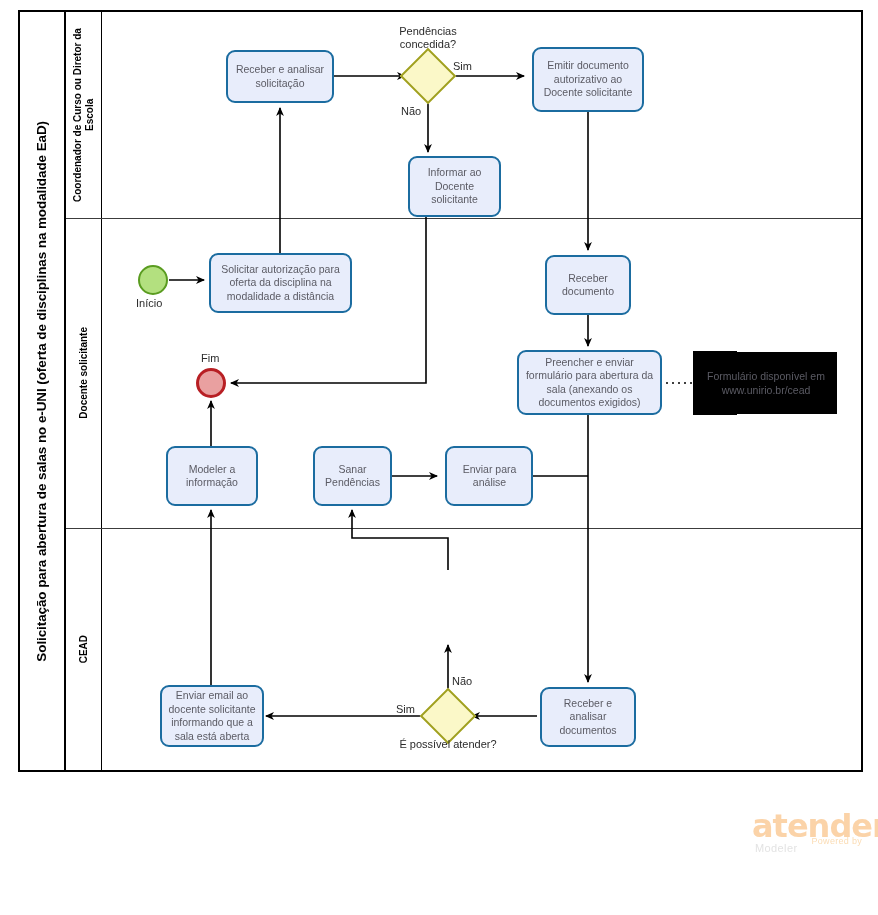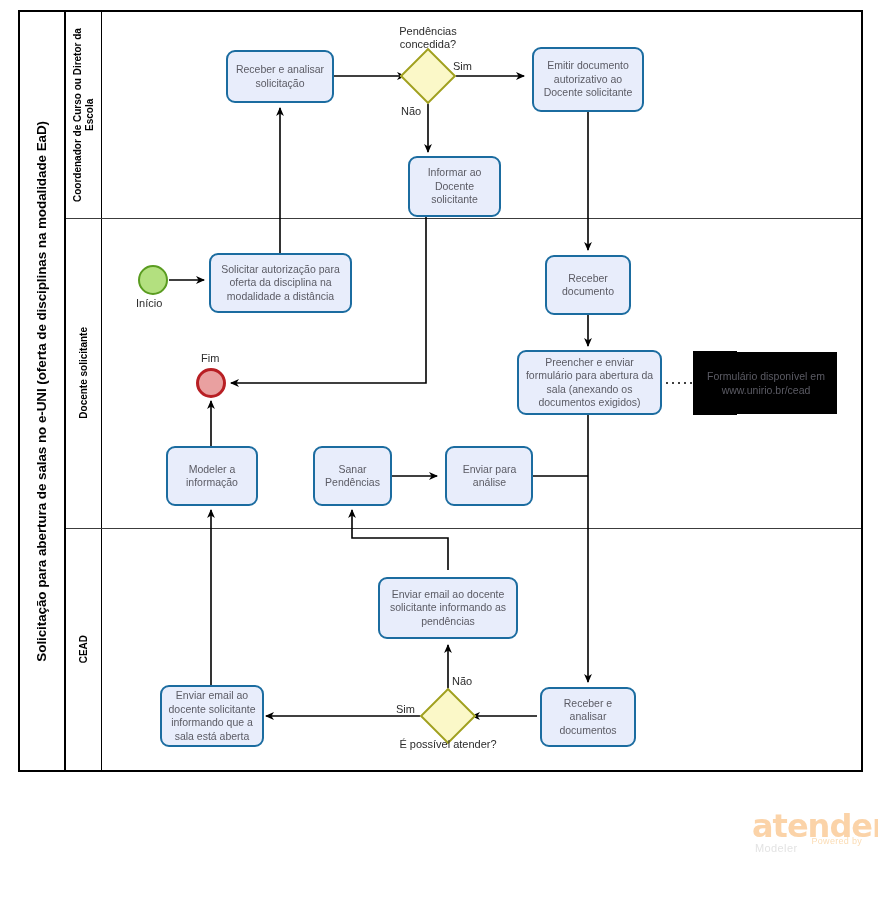--- a/index.html
+++ b/index.html
@@ -339,23 +339,20 @@
     <span>Enviar para análise</span>
   </div>
 
   <div class="annotation" style="left:695px; top:352px; width:142px; height:62px;">
     <span>Formulário disponível em www.unirio.br/cead</span>
   </div>
   <div class="annotation-edge-top" style="left:693px; top:351px; width:44px;"></div>
   <div class="annotation-edge-left" style="left:693px; top:351px; height:64px;"></div>
   <div class="annotation-edge-bottom" style="left:693px; top:413px; width:44px;"></div>
 
-  <div class="task" style="left:378px; top:577px; width:140px; height:62px;">
-    <span>Enviar email ao docente solicitante informando as pendências</span>
-  </div>
 
   <div class="task" style="left:540px; top:687px; width:96px; height:60px;">
     <span>Receber e analisar documentos</span>
   </div>
 
   <div class="task" style="left:160px; top:685px; width:104px; height:62px;">
     <span>Enviar email ao docente solicitante informando que a sala está aberta</span>
   </div>
 
   <div class="gateway" style="left:428px; top:696px;"></div>

